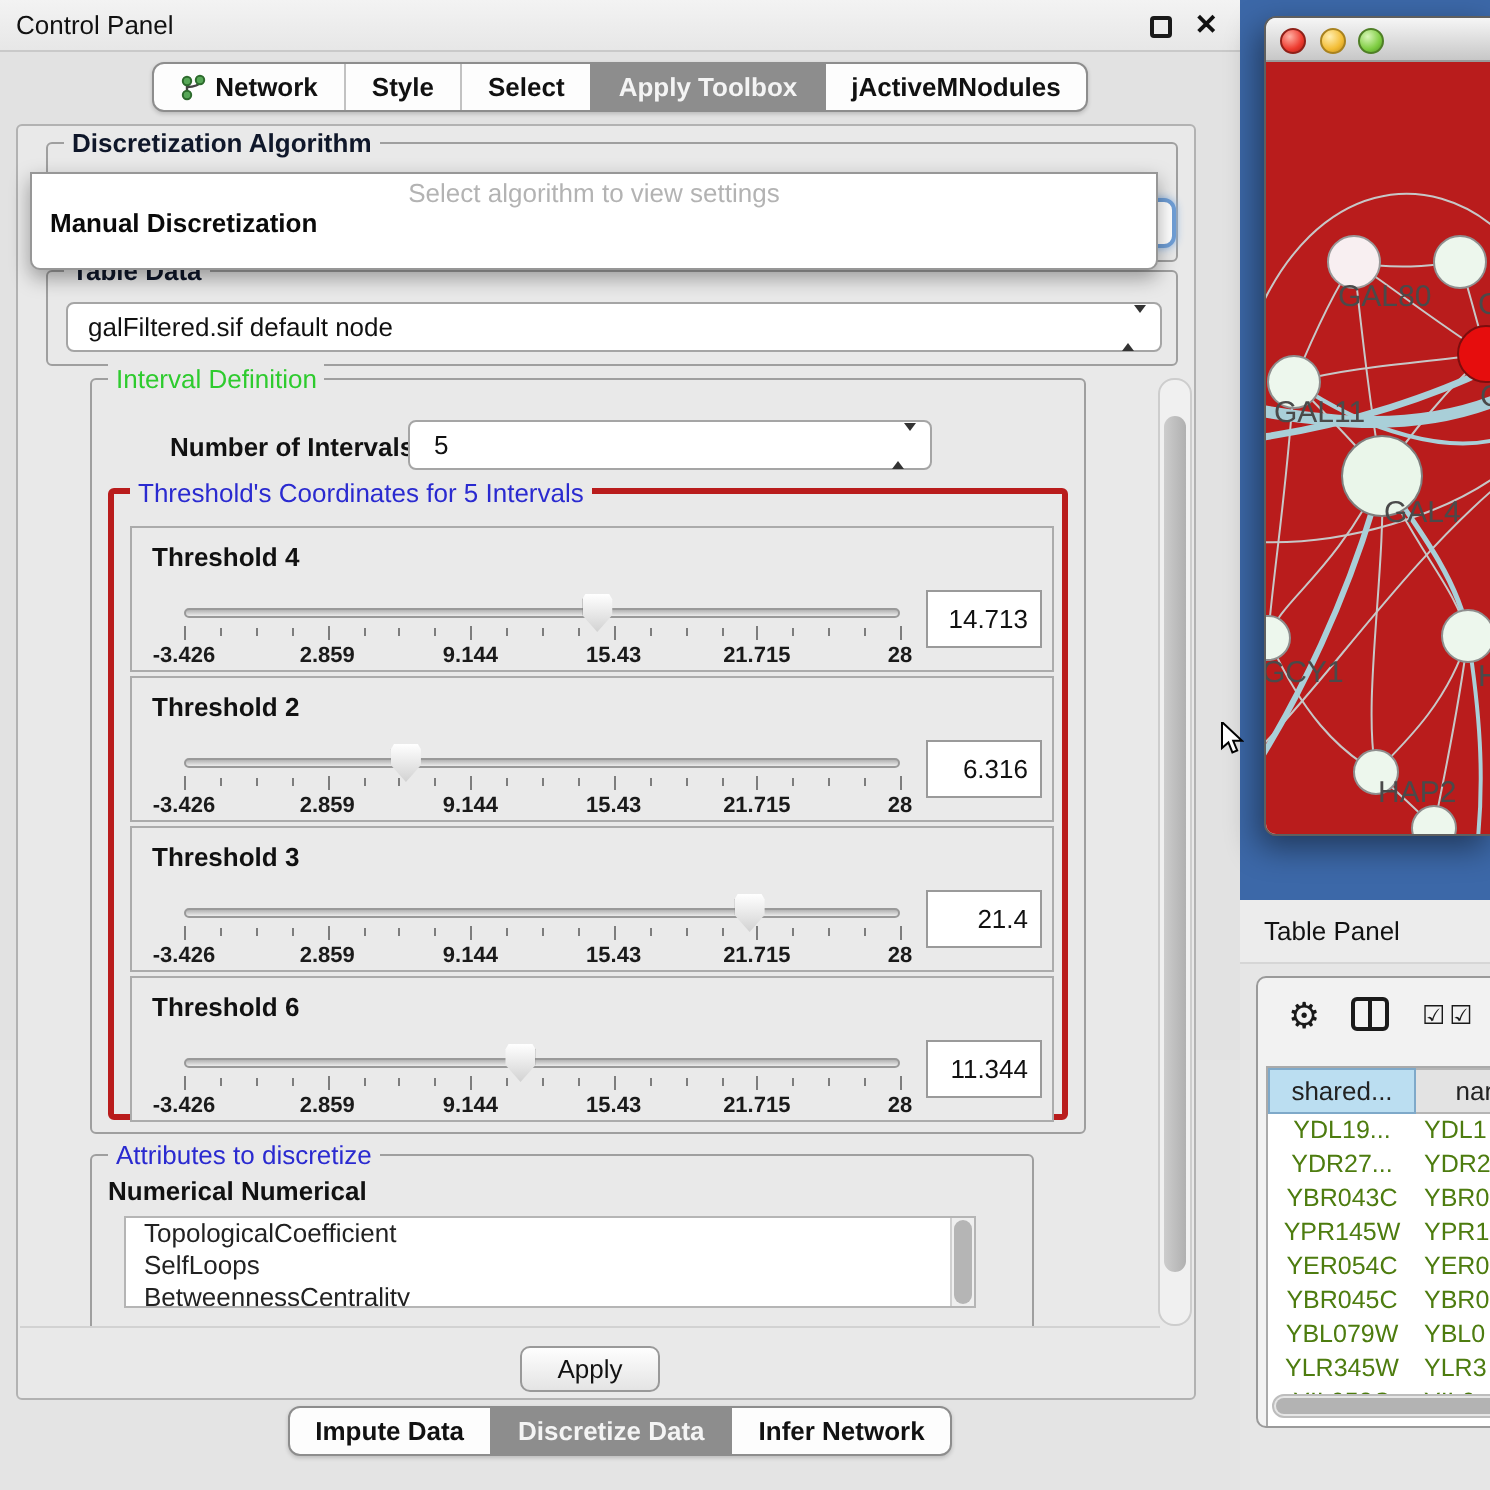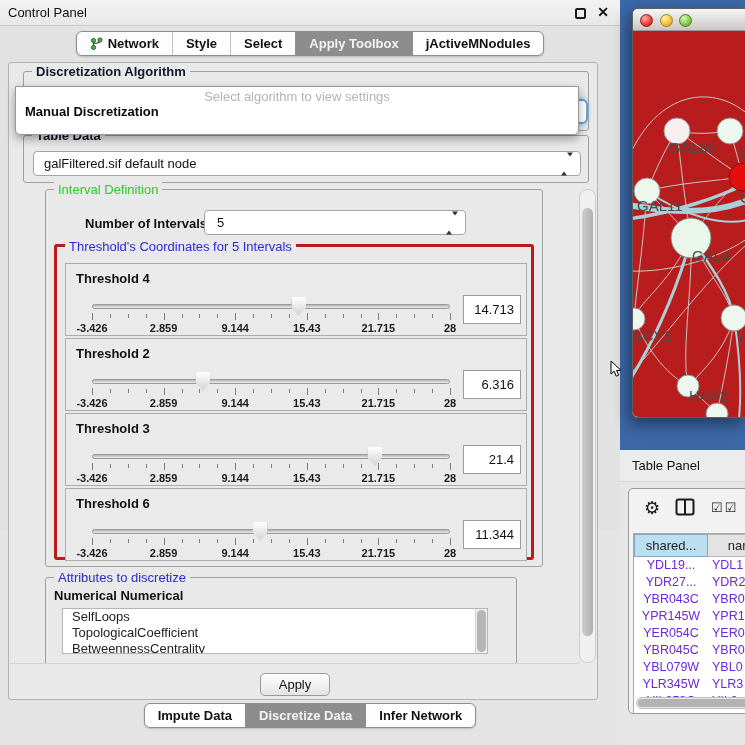--- a/index.html
+++ b/index.html
@@ -95,21 +95,21 @@
   .gear{position:absolute;left:15px;top:8px;font-size:18px;color:#1a1a1a;line-height:22px}
   .cols-icon{position:absolute;left:46px;top:9px}
   .tp-checks{position:absolute;left:82px;top:11px;font-size:13px;color:#1a1a1a;letter-spacing:2px;white-space:nowrap}
   .tp-table{position:absolute;left:4px;top:44px;width:160px;bottom:0;background:#fff;border:1px solid #aaa;border-bottom:none}
   .tp-headrow{display:flex;height:23px}
   .tp-h{font-size:13px;line-height:21px;text-align:center;overflow:hidden;white-space:nowrap}
   .tp-h1{width:74px;background:#bbdef1;border:1px solid #7fa9c9;color:#222}
   .tp-h2{width:72px;background:#e3e3e3;border-top:1px solid #b5b5b5;border-bottom:1px solid #b5b5b5;color:#222}
   .tp-rows{overflow:hidden;height:150px}
   .tp-row{display:flex;height:17px}
-  .tp-c{font-size:12.5px;line-height:17px;white-space:nowrap;overflow:visible;color:#6d28d9}
+  .tp-c{font-size:12.5px;line-height:17px;white-space:nowrap;overflow:visible;color:#4d7c0f}
   .tp-c1{width:74px;text-align:center}
   .tp-c2{padding-left:4px}
   .h-scrollbar{position:absolute;left:2px;right:6px;bottom:4px;height:12px;background:#e6e6e6;border:1px solid #bdbdbd;border-radius:6px}
   .h-thumb{position:absolute;left:1px;top:1px;bottom:1px;width:92%;background:#b3b3b3;border-radius:6px}
 
   .cursor{position:absolute;left:610px;top:361px;z-index:100}
   svg text{font-family:"Liberation Sans",sans-serif}
 </style>
 </head>
 <body>
@@ -342,22 +342,22 @@
   </div>
 </div>
         </div>
       </div>
 
       <div class="groupbox attr-group">
         <span class="gtitle blue">Attributes to discretize</span>
         <div class="attr-sub">Numerical Numerical</div>
         <div class="listbox">
           <div id="attr-items">
+              <div class="list-item">TopologicalCoefficient</div>
               <div class="list-item">SelfLoops</div>
-              <div class="list-item">TopologicalCoefficient</div>
               <div class="list-item">BetweennessCentrality</div>
             </div>
           <div class="list-scroll">
               <div class="list-thumb"></div>
             </div>
         </div>
       </div>
 
       <div class="btnbar">
         <button class="apply-btn">Apply</button>

